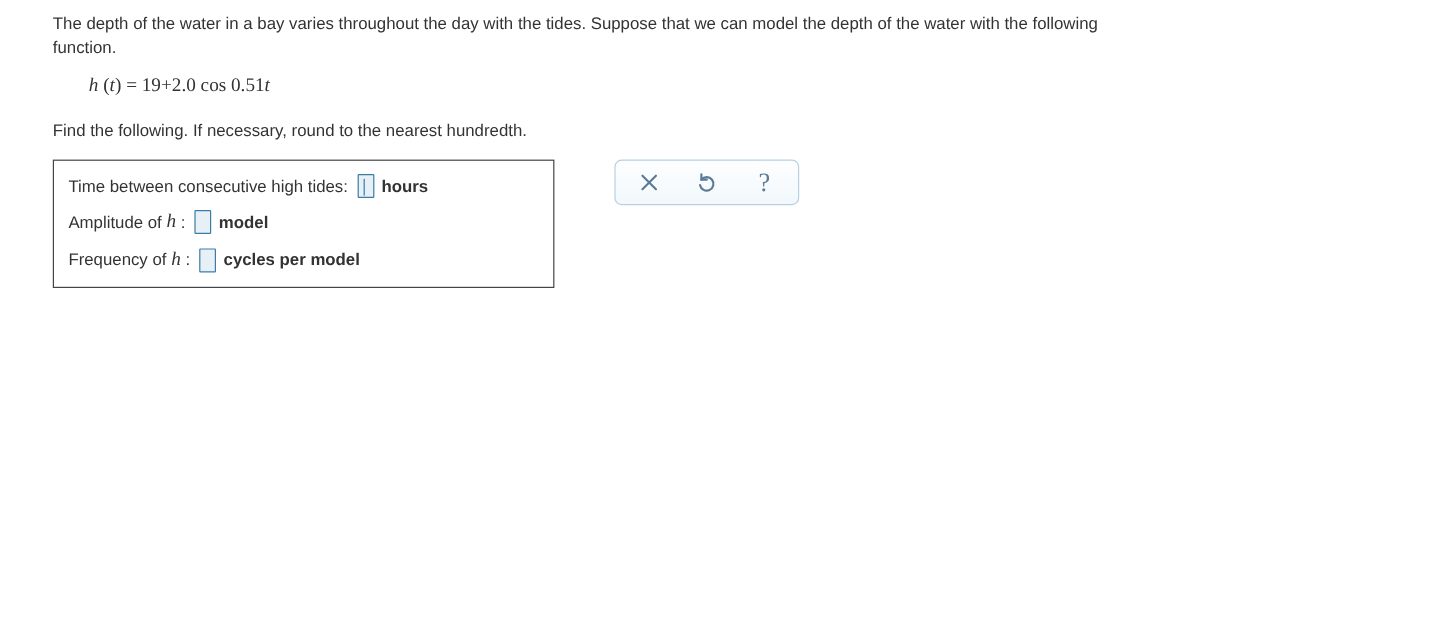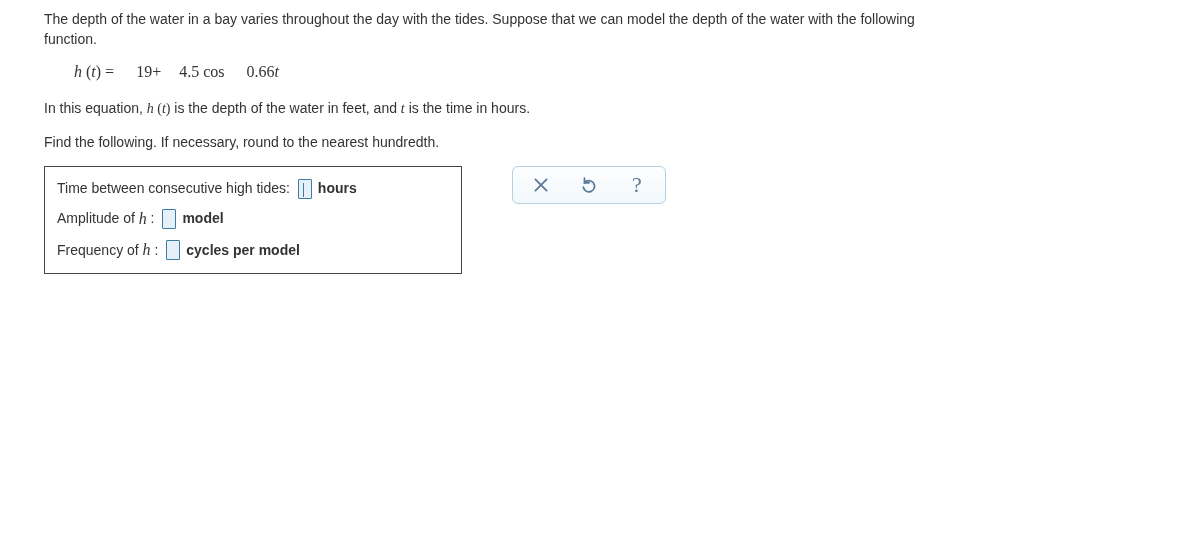--- a/index.html
+++ b/index.html
@@ -24,21 +24,20 @@
     }
     .equation-line {
       padding-left: 30px;
       margin-bottom: 18px;
       font-family: 'Times New Roman', serif;
       font-size: 16px;
       font-style: italic;
     }
     .equation-line .num {
       font-style: normal;
-      margin-left: 18px;
     }
     .equation-line .op {
       font-style: normal;
     }
     .answer-box {
       border: 1px solid #444;
       padding: 10px 12px;
       width: 418px;
       display: inline-block;
       vertical-align: top;
@@ -128,26 +127,23 @@
       font-style: normal;
     }
   </style>
 </head>
 <body>
 
 <div class="container">
   <div class="paragraph">The depth of the water in a bay varies throughout the day with the tides. Suppose that we can model the depth of the water with the following function.</div>
 
   <div class="equation-line">
-    <span>h</span><span class="op"> (</span><span>t</span><span class="op">)</span><span class="op"> = </span><span class="num">19</span><span class="op">+</span><span class="num">4.5</span><span class="op"> </span><span class="op" style="font-style:normal;text-align:right;">cos</span><span class="op"> </span><span class="num">0.66</span><span>t</span>
+    <span>h</span><span class="op"> (</span><span>t</span><span class="op">)</span><span class="op"> = </span><span class="num">19</span><span class="op">+</span><span class="num">2.0</span><span class="op"> </span><span class="op" style="font-style:normal;text-align:right;">cos</span><span class="op"> </span><span class="num">0.51</span><span>t</span>
   </div>
 
-  <div class="paragraph">
-    <span>In this equation, </span><span class="inline-math"><span>h</span><span class="paren"> (</span><span>t</span><span class="paren">)</span></span><span> is the depth of the water in feet, and </span><span class="inline-math">t</span><span> is the time in hours.</span>
-  </div>
 
   <div class="paragraph">Find the following. If necessary, round to the nearest hundredth.</div>
 
   <div class="row-flex">
     <div class="answer-box">
       <div class="answer-row">
         <span class="answer-label">Time between consecutive high tides: </span>
         <span class="input-slot active"></span>
         <span class="unit">hours</span>
       </div>

